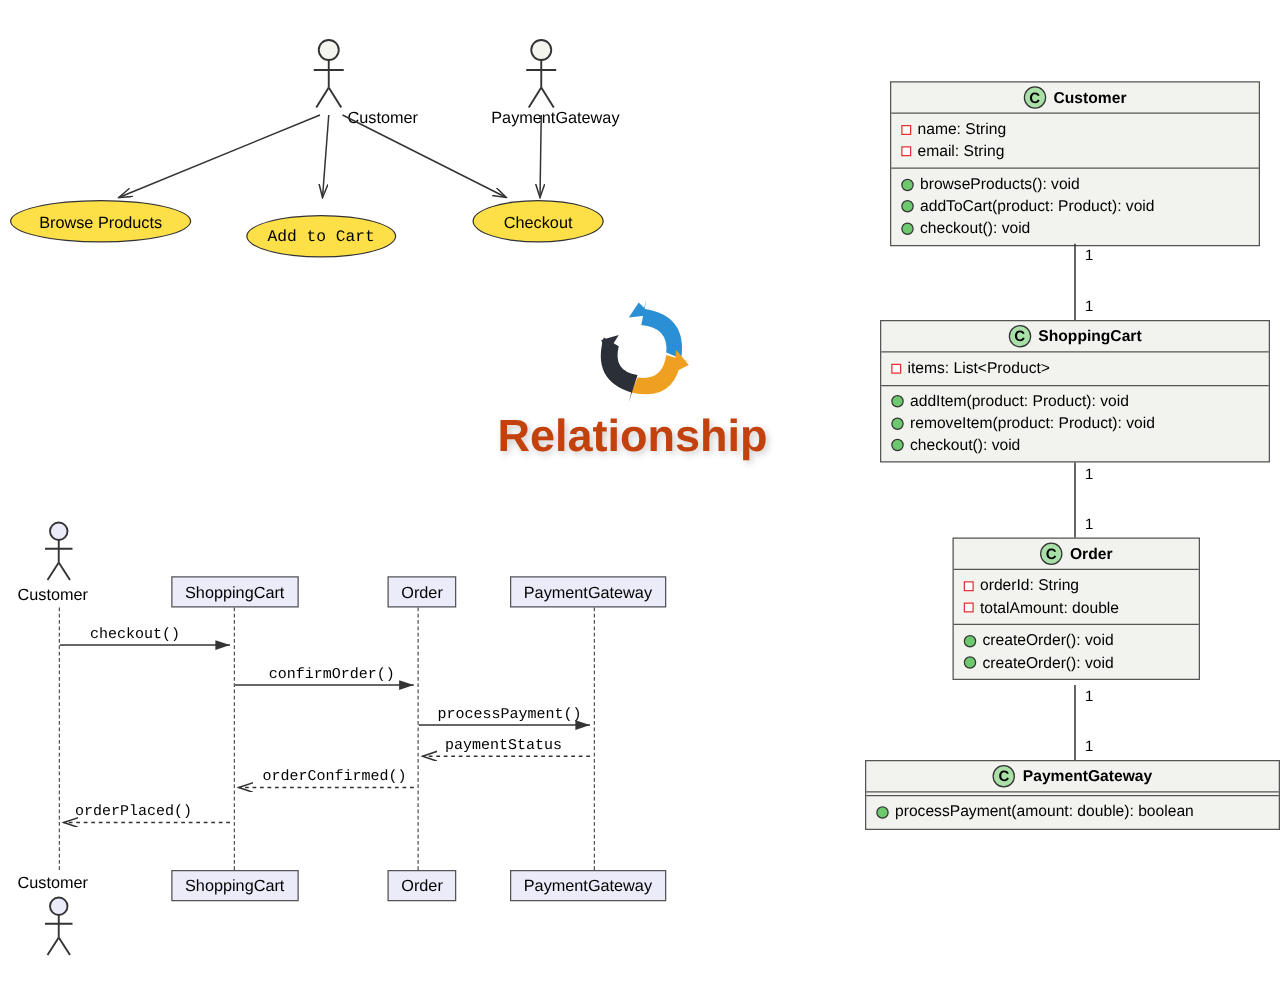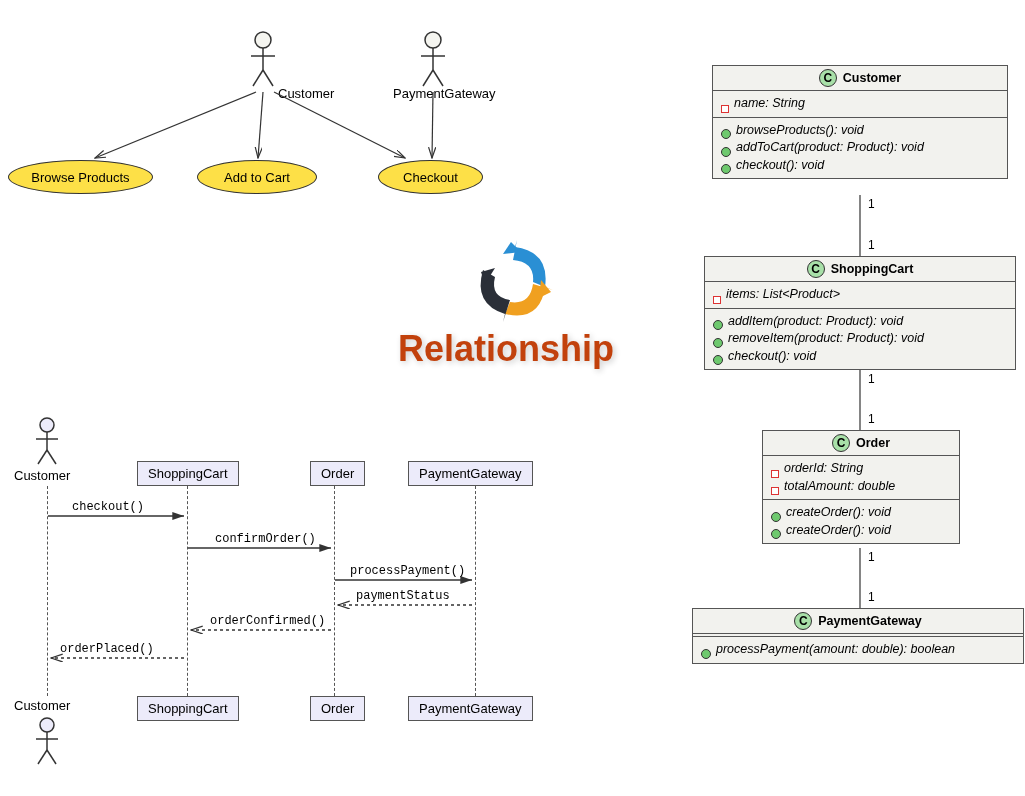--- a/index.html
+++ b/index.html
@@ -71,24 +71,23 @@
     justify-content: center;
     gap: 6px;
   }
   .class-section {
     border-bottom: 1.5px solid #555;
     padding: 4px 8px;
   }
   .class-section:last-child { border-bottom: none; }
   .class-row {
     display: flex;
-    align-items: flex-end;
+    align-items: center;
     gap: 5px;
     line-height: 1.4;
-    font-style: italic;
   }
   .vis-circle { width: 10px; height: 10px; border-radius: 50%; flex-shrink: 0; }
   .vis-green { background: #6ec96e; border: 1px solid #333; }
   .vis-square { width: 8px; height: 8px; border: 1.5px solid #d33; background: #fff; flex-shrink: 0; }
   .c-badge {
     width: 18px; height: 18px; border-radius: 50%;
     background: #a8e0a8; border: 1.5px solid #333;
     display: inline-flex; align-items: center; justify-content: center;
     font-size: 12px;
   }
@@ -124,21 +123,21 @@
   <line x1="15" y1="18" x2="15" y2="40" stroke="#333" stroke-width="1.5"></line>
   <line x1="3" y1="26" x2="27" y2="26" stroke="#333" stroke-width="1.5"></line>
   <line x1="15" y1="40" x2="5" y2="56" stroke="#333" stroke-width="1.5"></line>
   <line x1="15" y1="40" x2="25" y2="56" stroke="#333" stroke-width="1.5"></line>
 </svg>
 <div class="actor-label" style="left:393px;top:86px;">PaymentGateway</div>
 
 <div class="usecase-ellipse" style="left:8px;top:160px;width:145px;height:34px;">
     <span>Browse Products</span>
   </div>
-<div class="usecase-ellipse" style="left:197px;top:160px;width:120px;height:34px;">
+<div class="usecase-ellipse" style="left:197px;top:172px;width:120px;height:34px;font-family:Liberation Mono, monospace;">
     <span>Add to Cart</span>
   </div>
 <div class="usecase-ellipse" style="left:378px;top:160px;width:105px;height:34px;">
     <span>Checkout</span>
   </div>
 
 <svg style="position:absolute;left:0;top:0;" width="560" height="210">
   <defs>
     <marker id="arrow" markerWidth="10" markerHeight="10" refX="9" refY="3" orient="auto">
       <path d="M0,0 L9,3 L0,6" fill="none" stroke="#333" stroke-width="1"></path>
@@ -217,20 +216,24 @@
 <div class="class-box" style="left:712px;top:65px;width:296px;">
   <div class="class-title">
       <span class="c-badge">C</span>
       <span>Customer</span>
     </div>
   <div class="class-section">
     <div class="class-row">
         <span class="vis-square"></span>
         <span>name: String</span>
       </div>
+    <div class="class-row">
+        <span class="vis-square"></span>
+        <span>email: String</span>
+      </div>
   </div>
   <div class="class-section">
     <div class="class-row">
         <span class="vis-circle vis-green"></span>
         <span>browseProducts(): void</span>
       </div>
     <div class="class-row">
         <span class="vis-circle vis-green"></span>
         <span>addToCart(product: Product): void</span>
       </div>

